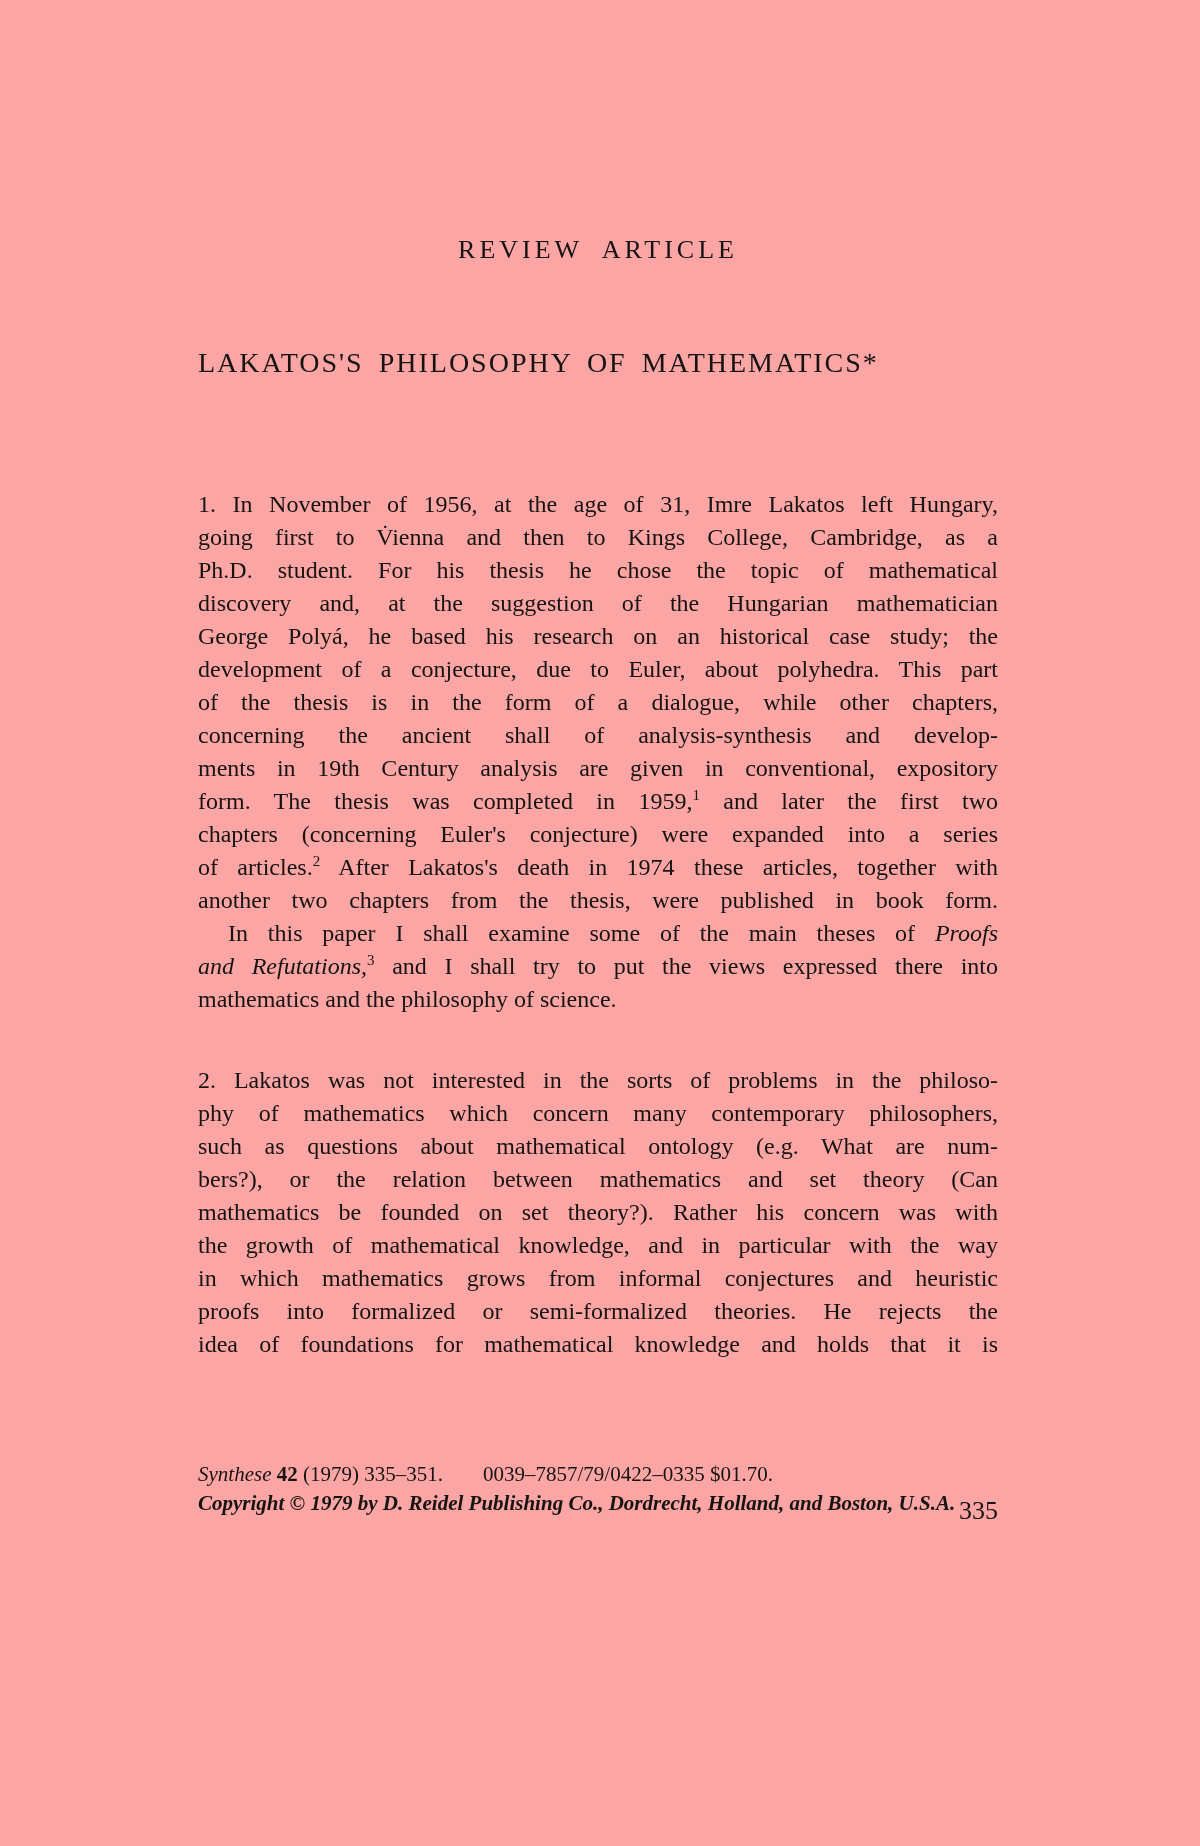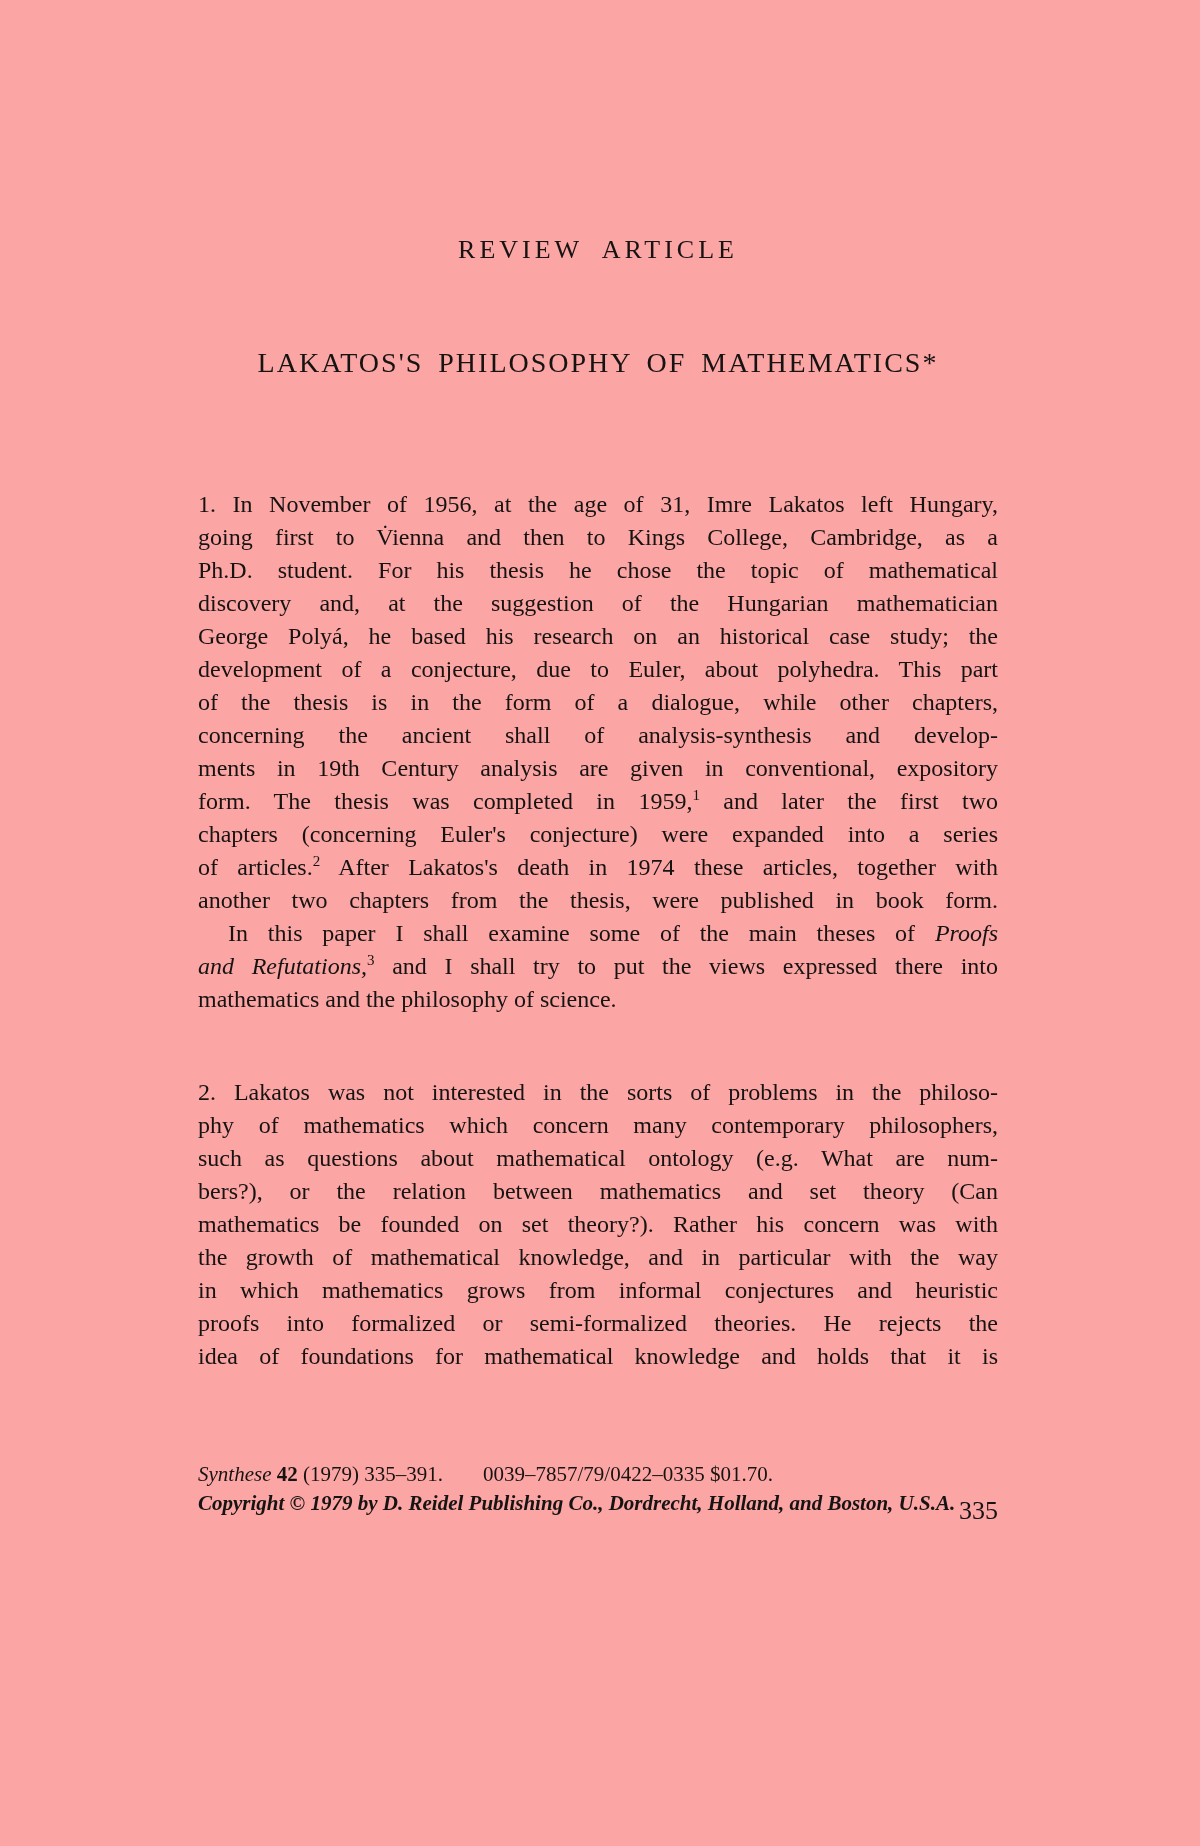--- a/index.html
+++ b/index.html
@@ -29,36 +29,35 @@
     font-size: 26px;
     letter-spacing: 4px;
     word-spacing: 10px;
     white-space: nowrap;
   }
   .article-title {
     position: absolute;
     top: 347px;
     left: 198px;
     width: 800px;
-    text-align: center;
     font-size: 28px;
     letter-spacing: 2px;
     word-spacing: 6px;
     white-space: nowrap;
   }
   .article-body {
     position: absolute;
     top: 488px;
     left: 198px;
     width: 800px;
     font-size: 24px;
     line-height: 33px;
   }
   .section + .section {
-    margin-top: 60px;
+    margin-top: 48px;
   }
   .line {
     height: 33px;
     text-align: justify;
     text-align-last: justify;
     text-justify: inter-word;
     overflow: hidden;
   }
   .line.last {
     text-align-last: left;
@@ -131,19 +130,19 @@
         <div class="line"><span>bers?), or the relation between mathematics and set theory (Can</span></div>
         <div class="line"><span>mathematics be founded on set theory?). Rather his concern was with</span></div>
         <div class="line"><span>the growth of mathematical knowledge, and in particular with the way</span></div>
         <div class="line"><span>in which mathematics grows from informal conjectures and heuristic</span></div>
         <div class="line"><span>proofs into formalized or semi-formalized theories. He rejects the</span></div>
         <div class="line"><span>idea of foundations for mathematical knowledge and holds that it is</span></div>
       </div>
     </div>
 
   <div class="journal-footer" id="footer-lines">
-      <div class="footer-line"><span class="it">Synthese</span><span class="bd"> 42</span><span> (1979) 335–391.</span><span class="gap">0039–7857/79/0422–0335 $01.70.</span></div>
+      <div class="footer-line"><span class="it">Synthese</span><span class="bd"> 42</span><span> (1979) 335–351.</span><span class="gap">0039–7857/79/0422–0335 $01.70.</span></div>
       <div class="footer-line"><span class="itbd">Copyright © 1979 by D. Reidel Publishing Co., Dordrecht, Holland, and Boston, U.S.A.</span></div>
     </div>
 
   <div class="page-number">335</div>
 
 </div>
 
 </body></html>

